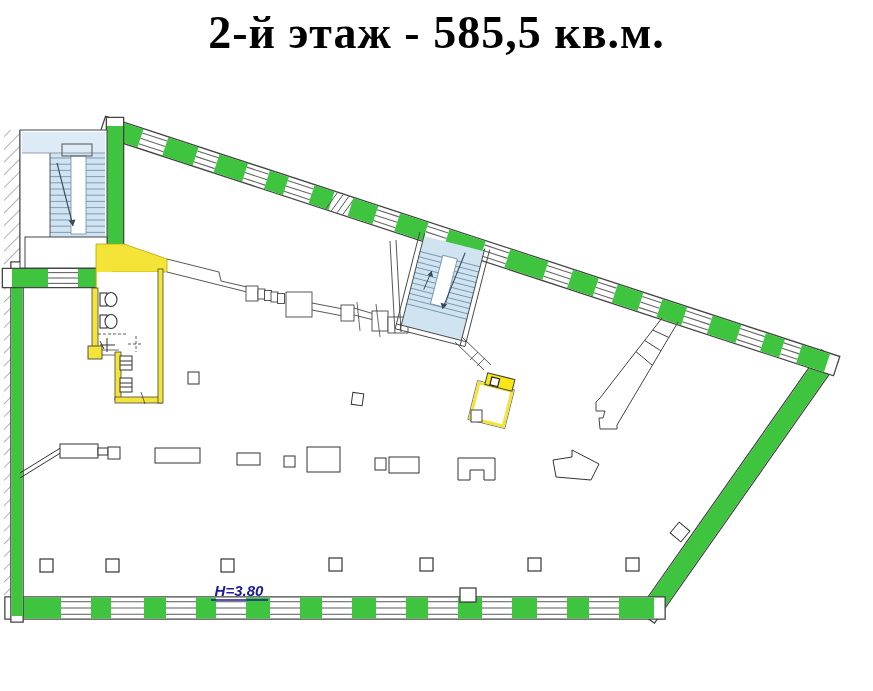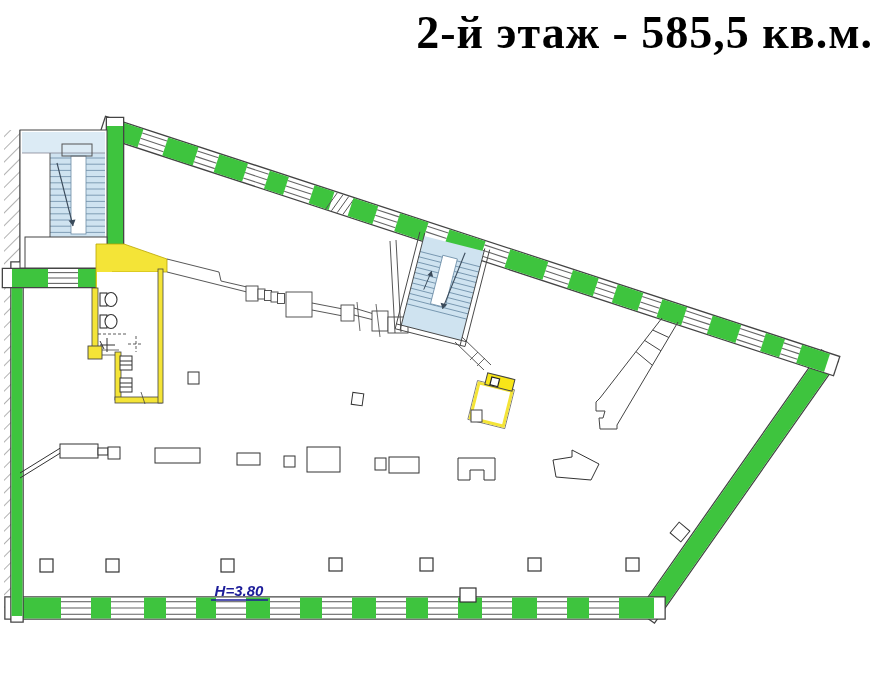--- a/index.html
+++ b/index.html
@@ -1,18 +1,18 @@
 <!DOCTYPE html>
 <html style="--wall-green: #3ec43e; --stair-blue: #cfe3f0; --stair-blue-light: #dcebf5; --service-yellow: #f4e437; --service-yellow-bright: #f8e618; --label-blue: #1c1c99; --line: #444444;"><head>
 <meta charset="utf-8">
 <style>
   html,body{margin:0;padding:0;background:#fff;}
   .page{position:relative;width:873px;height:691px;background:#fff;overflow:hidden;
         font-family:"Liberation Sans",sans-serif;}
-  .title{position:absolute;top:6px;left:0;width:100%;text-align:right;
+  .title{position:absolute;top:6px;left:0;width:100%;text-align:center;
          font-family:"Liberation Serif",serif;font-weight:700;font-size:46px;
          letter-spacing:1px;color:#000;}
   svg{position:absolute;left:0;top:0;}
   .hlabel{font-family:"Liberation Sans",sans-serif;font-weight:700;font-style:italic;
           font-size:15px;}
 </style>
 </head>
 <body>
 
 <div class="page">

